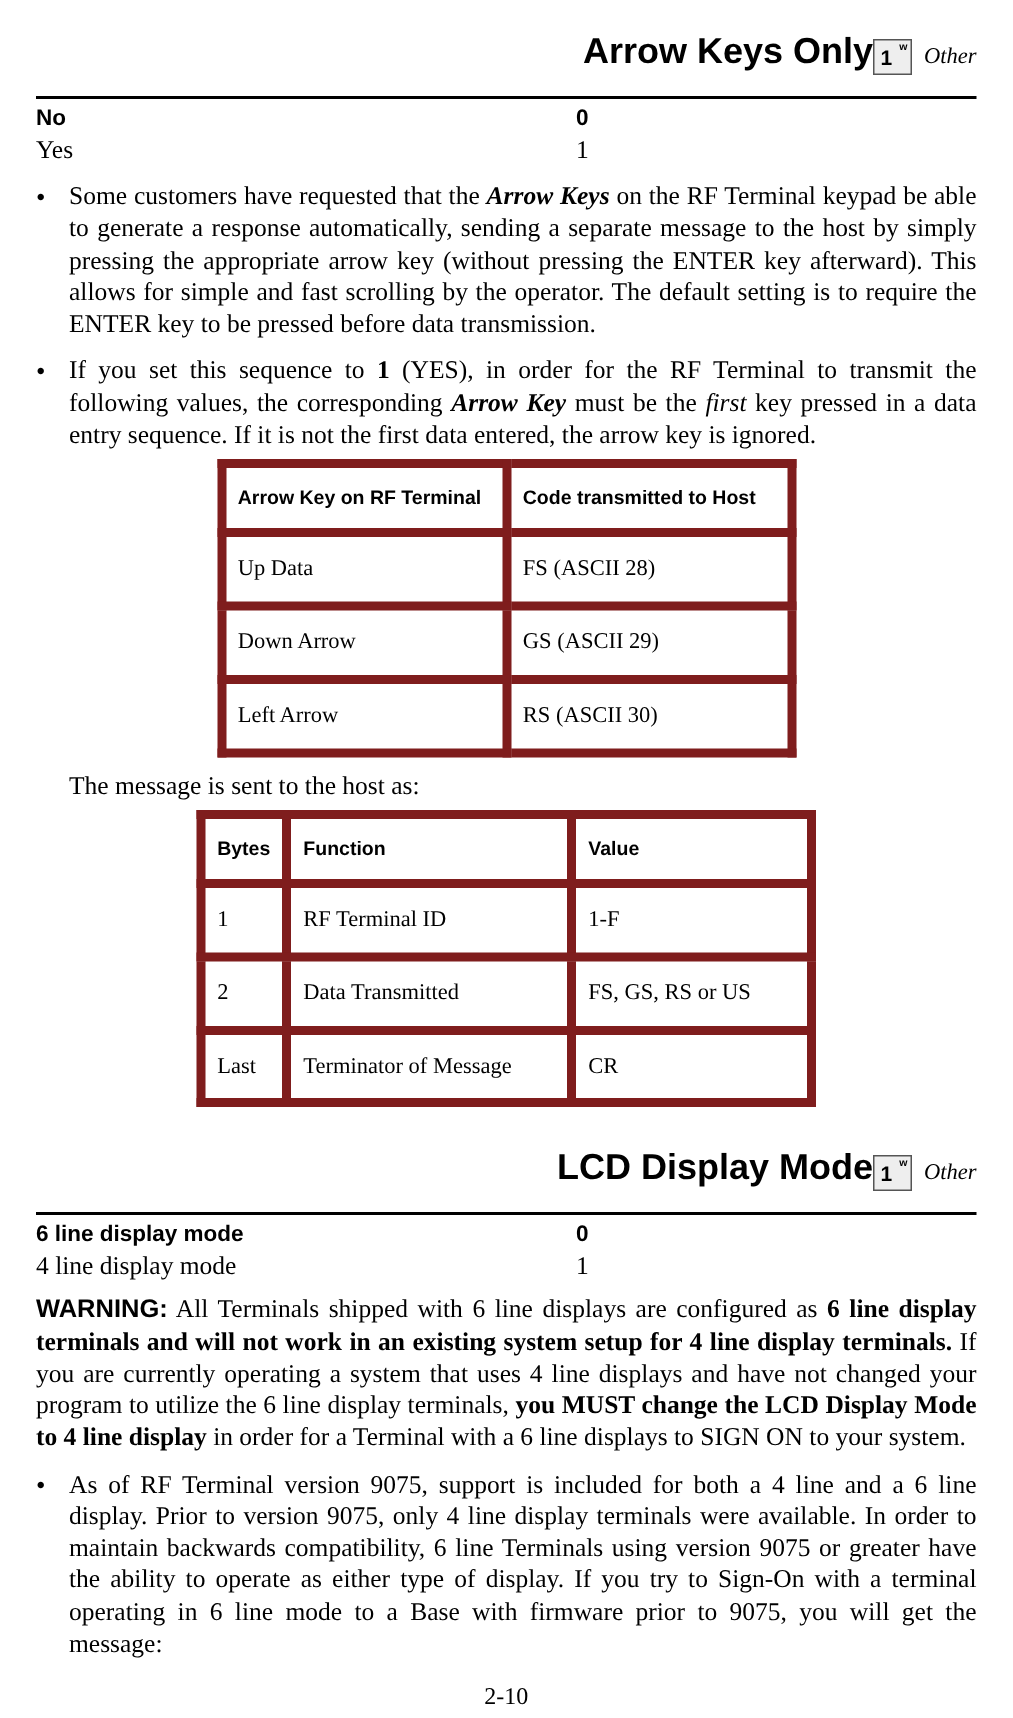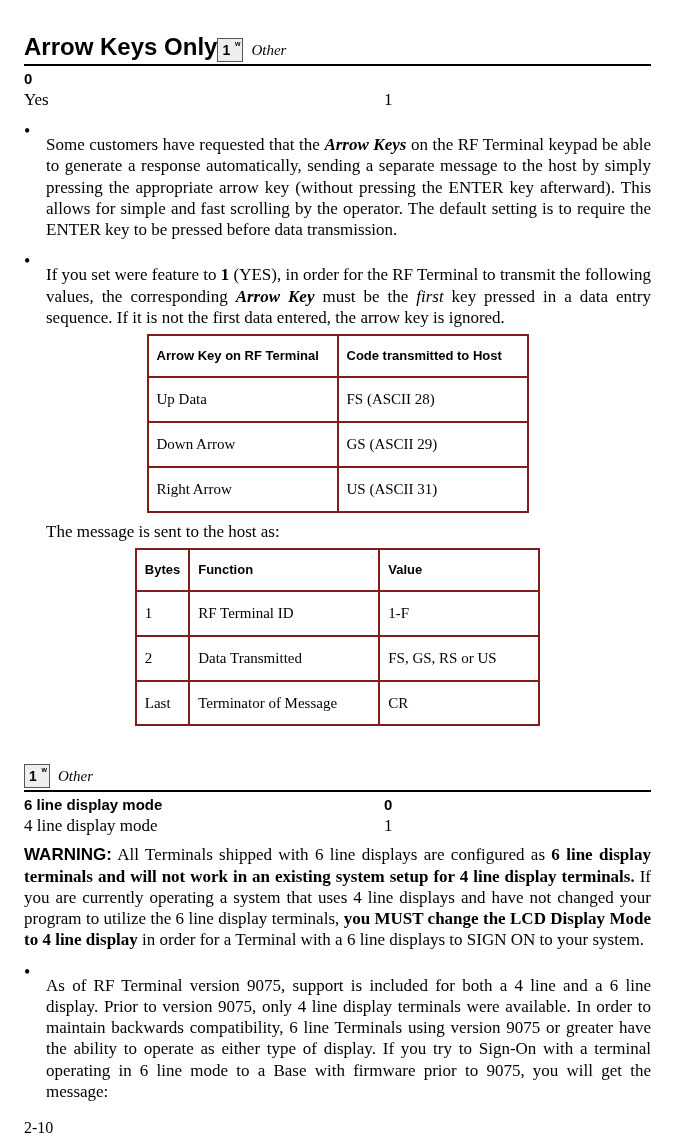--- a/index.html
+++ b/index.html
@@ -9,24 +9,24 @@
     color: #000;
     background: #fff;
     width: 675px;
     margin: 0;
     padding: 14px 24px 10px 24px;
     line-height: 1.25;
   }
   .section-head {
     display: flex;
     align-items: flex-end;
-    justify-content: flex-start;
+    justify-content: flex-end;
     border-bottom: 2px solid #000;
-    padding-bottom: 2px;
-    margin-top: 18px;
+    padding-bottom: 14px;
+    margin-top: 6px;
   }
   .section-head h2 {
     font-family: Arial, Helvetica, sans-serif;
     font-weight: bold;
     font-size: 24px;
     margin: 0;
   }
   .headright {
     display: flex;
     align-items: center;
@@ -78,108 +78,109 @@
     margin: 10px 0 6px 0;
     text-align: justify;
   }
   .bullet .mark {
     width: 22px;
     flex-shrink: 0;
     font-size: 18px;
     line-height: 1;
     padding-top: 2px;
   }
-  .bullet .txt { flex: 1; margin-top: 14px; }
+  .bullet .txt { flex: 1; }
   .hang {
     margin: 8px 0 6px 22px;
     text-align: justify;
   }
   .warning {
     margin: 8px 0 6px 0;
     text-align: justify;
   }
   .tbl {
     border-collapse: collapse;
     margin: 6px auto 6px auto;
     font-size: 15px;
   }
   .tbl th, .tbl td {
-    border: 2px solid #7f1d1d;
+    border: 6px solid #7f1d1d;
     padding: 12px 8px;
     text-align: left;
   }
   .tbl th {
     font-family: Arial, Helvetica, sans-serif;
     font-weight: bold;
     font-size: 13px;
     background: #fff;
   }
   .tbl1 th:nth-child(1), .tbl1 td:nth-child(1) { width: 190px; }
   .tbl1 th:nth-child(2), .tbl1 td:nth-child(2) { width: 190px; }
   .tbl2 th:nth-child(1), .tbl2 td:nth-child(1) { width: 50px; }
   .tbl2 th:nth-child(2), .tbl2 td:nth-child(2) { width: 190px; }
   .tbl2 th:nth-child(3), .tbl2 td:nth-child(3) { width: 160px; }
-  .pagenum { margin-top: 16px; font-size: 16px; }
+  .pagenum { text-align: center; margin-top: 16px; font-size: 16px; }
   .bi { font-weight: bold; font-style: italic; }
   .it { font-style: italic; }
   .b { font-weight: bold; }
   .sans-b { font-family: Arial, Helvetica, sans-serif; font-weight: bold; }
 </style>
 </head>
 <body>
 
 <div class="section-head">
   <h2>Arrow Keys Only</h2>
   <div class="headright">
     <div class="icon1">1</div>
     <span class="other-label">Other</span>
   </div>
 </div>
 
 <div class="options">
   <div class="row bold">
+    <span class="label">No</span>
     <span class="val">0</span>
   </div>
   <div class="row plain">
     <span class="label">Yes</span>
     <span class="val">1</span>
   </div>
 </div>
 
 <div class="bullet">
   <div class="mark">•</div>
   <div class="txt">
     <span>Some customers have requested that the </span><span class="bi">Arrow Keys</span><span> on the RF Terminal keypad be able to generate a response automatically, sending a separate message to the host by simply pressing the appropriate arrow key (without pressing the ENTER key afterward). This allows for simple and fast scrolling by the operator.  The default setting is to require the ENTER key to be pressed before data transmission.</span>
   </div>
 </div>
 
 <div class="bullet">
   <div class="mark">•</div>
   <div class="txt">
-    <span>If you set were feature to </span><span class="b">1</span><span> (YES), in order for the RF Terminal to transmit the following values, the corresponding </span><span class="bi">Arrow Key</span><span> must be the </span><span class="it">first</span><span> key pressed in a data entry sequence. If it is not the first data entered, the arrow key is ignored.</span>
+    <span>If you set this sequence to </span><span class="b">1</span><span> (YES), in order for the RF Terminal to transmit the following values, the corresponding </span><span class="bi">Arrow Key</span><span> must be the </span><span class="it">first</span><span> key pressed in a data entry sequence. If it is not the first data entered, the arrow key is ignored.</span>
   </div>
 </div>
 
 <table class="tbl tbl1">
   <tbody>
       <tr>
     <th>Arrow Key on RF Terminal</th>
     <th>Code transmitted to Host</th>
   </tr>
   <tr>
         <td>Up Data</td>
         <td>FS (ASCII 28)</td>
       </tr>
   <tr>
         <td>Down Arrow</td>
         <td>GS (ASCII 29)</td>
       </tr>
   <tr>
-        <td>Right Arrow</td>
-        <td>US (ASCII 31)</td>
+        <td>Left Arrow</td>
+        <td>RS (ASCII 30)</td>
       </tr>
 </tbody>
   </table>
 
 <div class="hang">The message is sent to the host as:</div>
 
 <table class="tbl tbl2">
   <tbody>
       <tr>
     <th>Bytes</th>
@@ -199,20 +200,21 @@
   <tr>
         <td>Last</td>
         <td>Terminator of Message</td>
         <td>CR</td>
       </tr>
 </tbody>
   </table>
 
 <div style="height:14px"></div>
 <div class="section-head">
+  <h2>LCD Display Mode</h2>
   <div class="headright">
     <div class="icon1">1</div>
     <span class="other-label">Other</span>
   </div>
 </div>
 
 <div class="options">
   <div class="row bold">
     <span class="label">6 line display mode</span>
     <span class="val">0</span>

